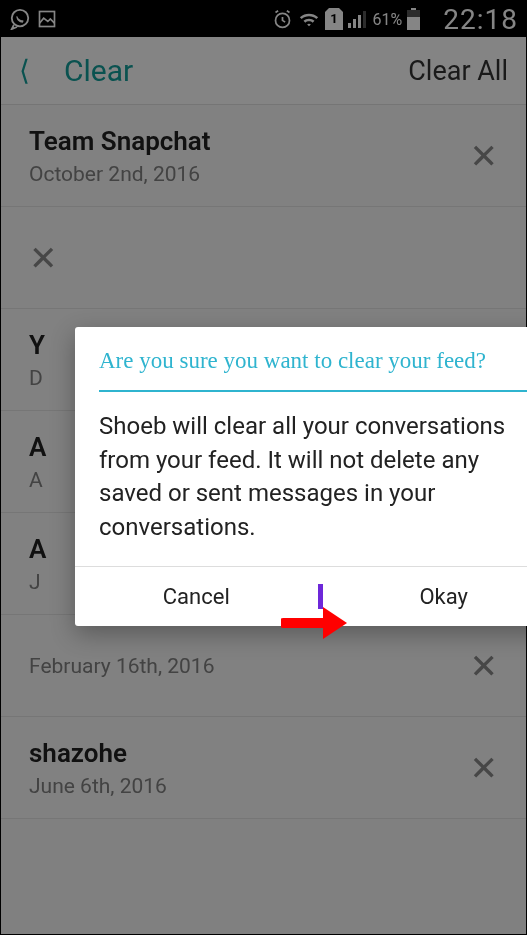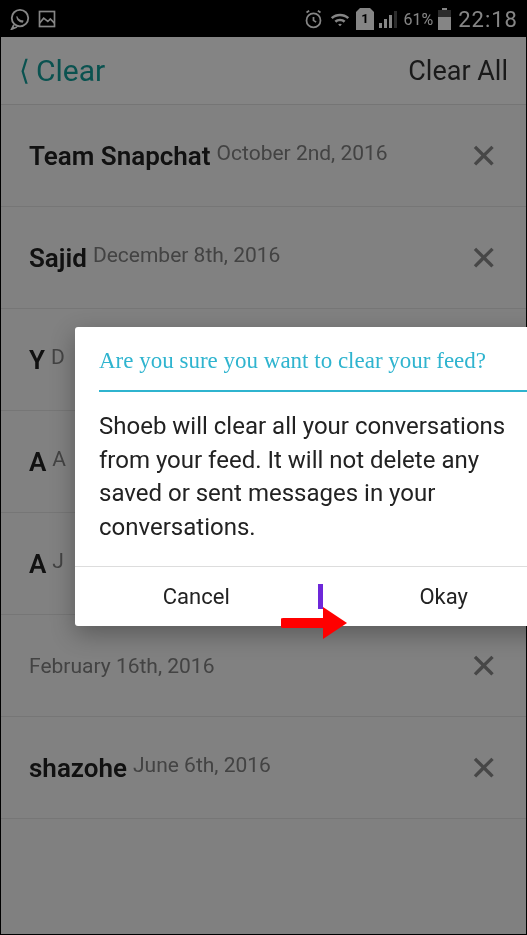--- a/index.html
+++ b/index.html
@@ -13,41 +13,41 @@
     
     .statusbar {
       height: 36px; background: #000; color: #fff;
       display: flex; justify-content: space-between; align-items: center;
       padding: 0 8px; font-size: 18px;
     }
     .sb-left, .sb-right { display: flex; align-items: center; gap: 6px; }
     .sb-right { gap: 5px; }
     .sb-ic { display: inline-flex; align-items: center; justify-content: center; }
     .battpct { font-size: 16px; }
-    .clock { font-size: 22px; letter-spacing: 1px; margin-left: 2px; }
+    .clock { font-size: 28px; letter-spacing: 1px; margin-left: 18px; }
 
     
     .header {
       height: 68px; background: #fefefe;
       display: flex; align-items: center; justify-content: space-between;
       padding: 0 18px; border-bottom: 1px solid #e0e0e0;
     }
     .hleft { display: flex; align-items: center; gap: 6px; }
     .chev { color: #159e99; font-size: 28px; font-weight: 300; }
-    .htitle { color: #159e99; font-size: 30px; font-weight: 400; }
+    .htitle { color: #159e99; font-size: 30px; font-weight: 400; margin-left: 28px; }
     .hright { color: #333; font-size: 27px; }
 
     
     .rows { background: #f7f7f7; }
     .row {
       height: 102px; display: flex; align-items: center;
       justify-content: space-between; padding: 0 28px;
       border-bottom: 1px solid #e3e3e3;
     }
-    .rtxt { display: flex; flex-direction: row; gap: 6px; }
+    .rtxt { display: flex; flex-direction: column; gap: 6px; }
     .rname { font-size: 26px; font-weight: 600; color: #222; }
     .rdate { font-size: 21px; color: #808080; }
     .rclose { font-size: 34px; color: #888; font-weight: 300; }
 
     
     .dim {
       position: absolute; inset: 0;
       background: rgba(0,0,0,0.48);
     }
 
@@ -150,24 +150,20 @@
 
   <div class="rows">
     <div class="row">
       <div class="rtxt">
         <div class="rname">Team Snapchat</div>
         <div class="rdate">October 2nd, 2016</div>
       </div>
       <div class="rclose">✕</div>
     </div>
     <div class="row">
-      <div class="rtxt">
-        <div class="rname">Sajid</div>
-        <div class="rdate">December 8th, 2016</div>
-      </div>
       <div class="rclose">✕</div>
     </div>
     <div class="row">
       <div class="rtxt">
         <div class="rname">Y</div>
         <div class="rdate">D</div>
       </div>
       <div class="rclose">✕</div>
     </div>
     <div class="row">

